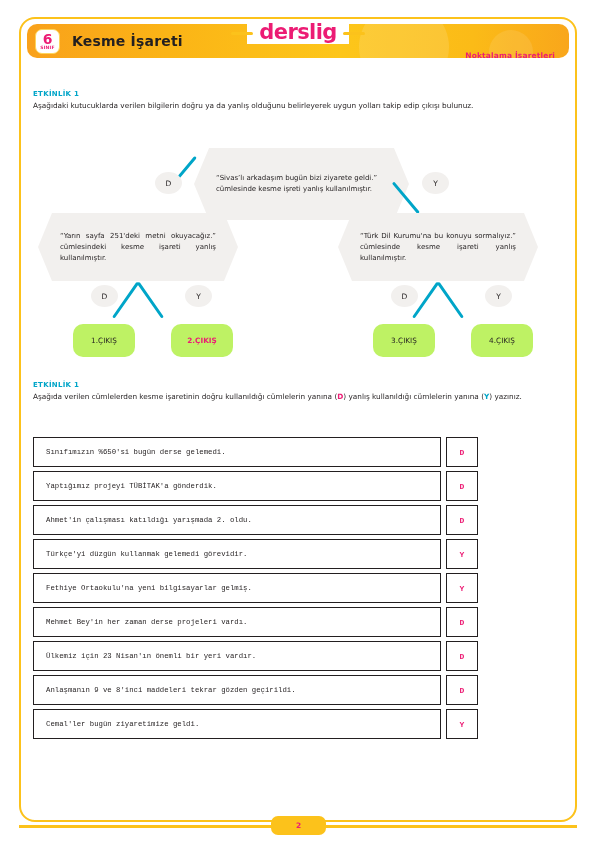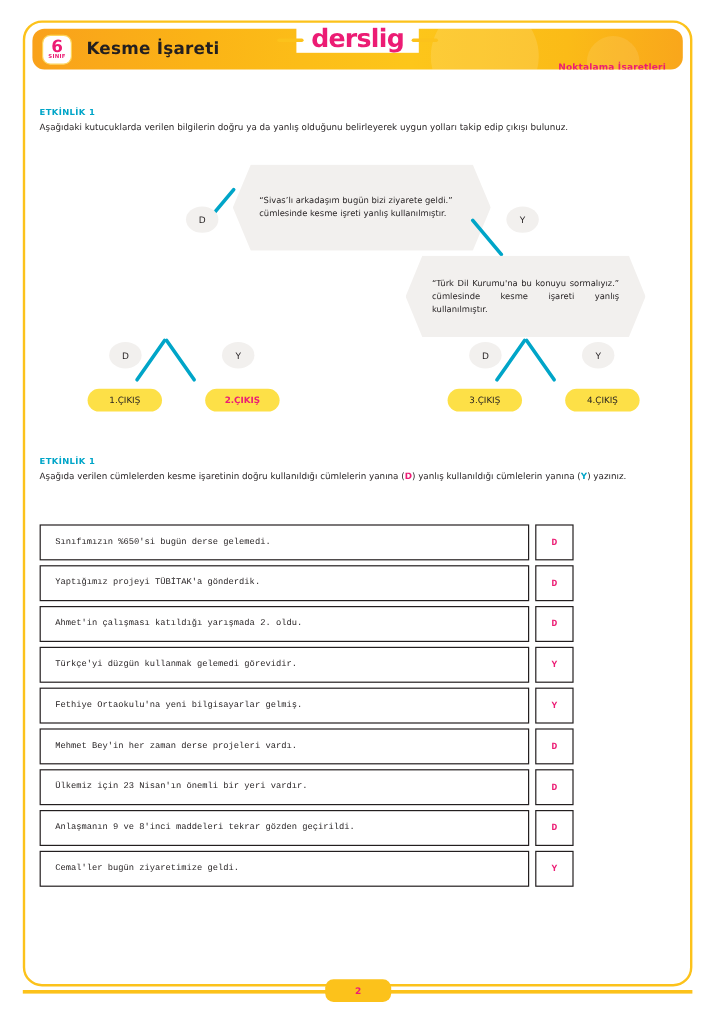--- a/index.html
+++ b/index.html
@@ -193,23 +193,23 @@
     position: absolute;
     background: #00a5c8;
     border-radius: 2px;
     transform-origin: 0 50%;
     height: 3px;
   }
 
   .exit {
     position: absolute;
     width: 62px;
-    height: 19px;
+    height: 33px;
     border-radius: 10px;
-    background: #fde047;
+    background: #bef264;
     display: flex;
     align-items: center;
     justify-content: center;
     font-size: 7.3px;
     color: #231f20;
   }
   .exit.hl { color: #ec1c74; font-weight: bold; }
 
   
   .qtable { position: absolute; left: 33px; top: 437px; width: 445px; font-family: Liberation Mono, monospace; }
@@ -281,30 +281,33 @@
   <div class="header-right">Noktalama İşaretleri</div>
 </div>
 
 <div class="activity" style="top:90px;">
   <div class="act-title">ETKİNLİK 1</div>
   <div class="act-desc">Aşağıdaki kutucuklarda verilen bilgilerin doğru ya da yanlış olduğunu belirleyerek uygun yolları takip edip çıkışı bulunuz.</div>
 </div>
 
 <div class="flow">
 
-  <div class="hexbox" style="left:161px; top:9px; width:215px; height:72px;">
+  <div class="hexbox" style="left:161px; top:20px; width:215px; height:72px;">
     <p>“Sivas’lı arkadaşım bugün bizi ziyarete geldi.” cümlesinde kesme işreti yanlış kullanılmıştır.</p>
   </div>
 
   <div class="conn" style="left:137px; top:58px; width:40px; transform:rotate(-50deg);"></div>
   <div class="conn" style="left:360px; top:53px; width:40px; transform:rotate(50deg);"></div>
 
   <div class="node" style="left:122px; top:44px;">D</div>
   <div class="node" style="left:389px; top:44px;">Y</div>
 
+  <div class="hexbox hex-just" style="left:5px; top:85px; width:200px; height:68px;">
+    <p>“Yarın sayfa 251'deki metni okuyacağız.” cümlesindeki kesme işareti yanlış kullanılmıştır.</p>
+  </div>
   <div class="hexbox hex-just" style="left:305px; top:85px; width:200px; height:68px;">
     <p>“Türk Dil Kurumu'na bu konuyu sormalıyız.” cümlesinde kesme işareti yanlış kullanılmıştır.</p>
   </div>
 
   <div class="conn" style="left:105px; top:153px; width:43px; transform:rotate(125deg);"></div>
   <div class="conn" style="left:105px; top:153px; width:43px; transform:rotate(55deg);"></div>
 
   <div class="conn" style="left:405px; top:153px; width:43px; transform:rotate(125deg);"></div>
   <div class="conn" style="left:405px; top:153px; width:43px; transform:rotate(55deg);"></div>
 

